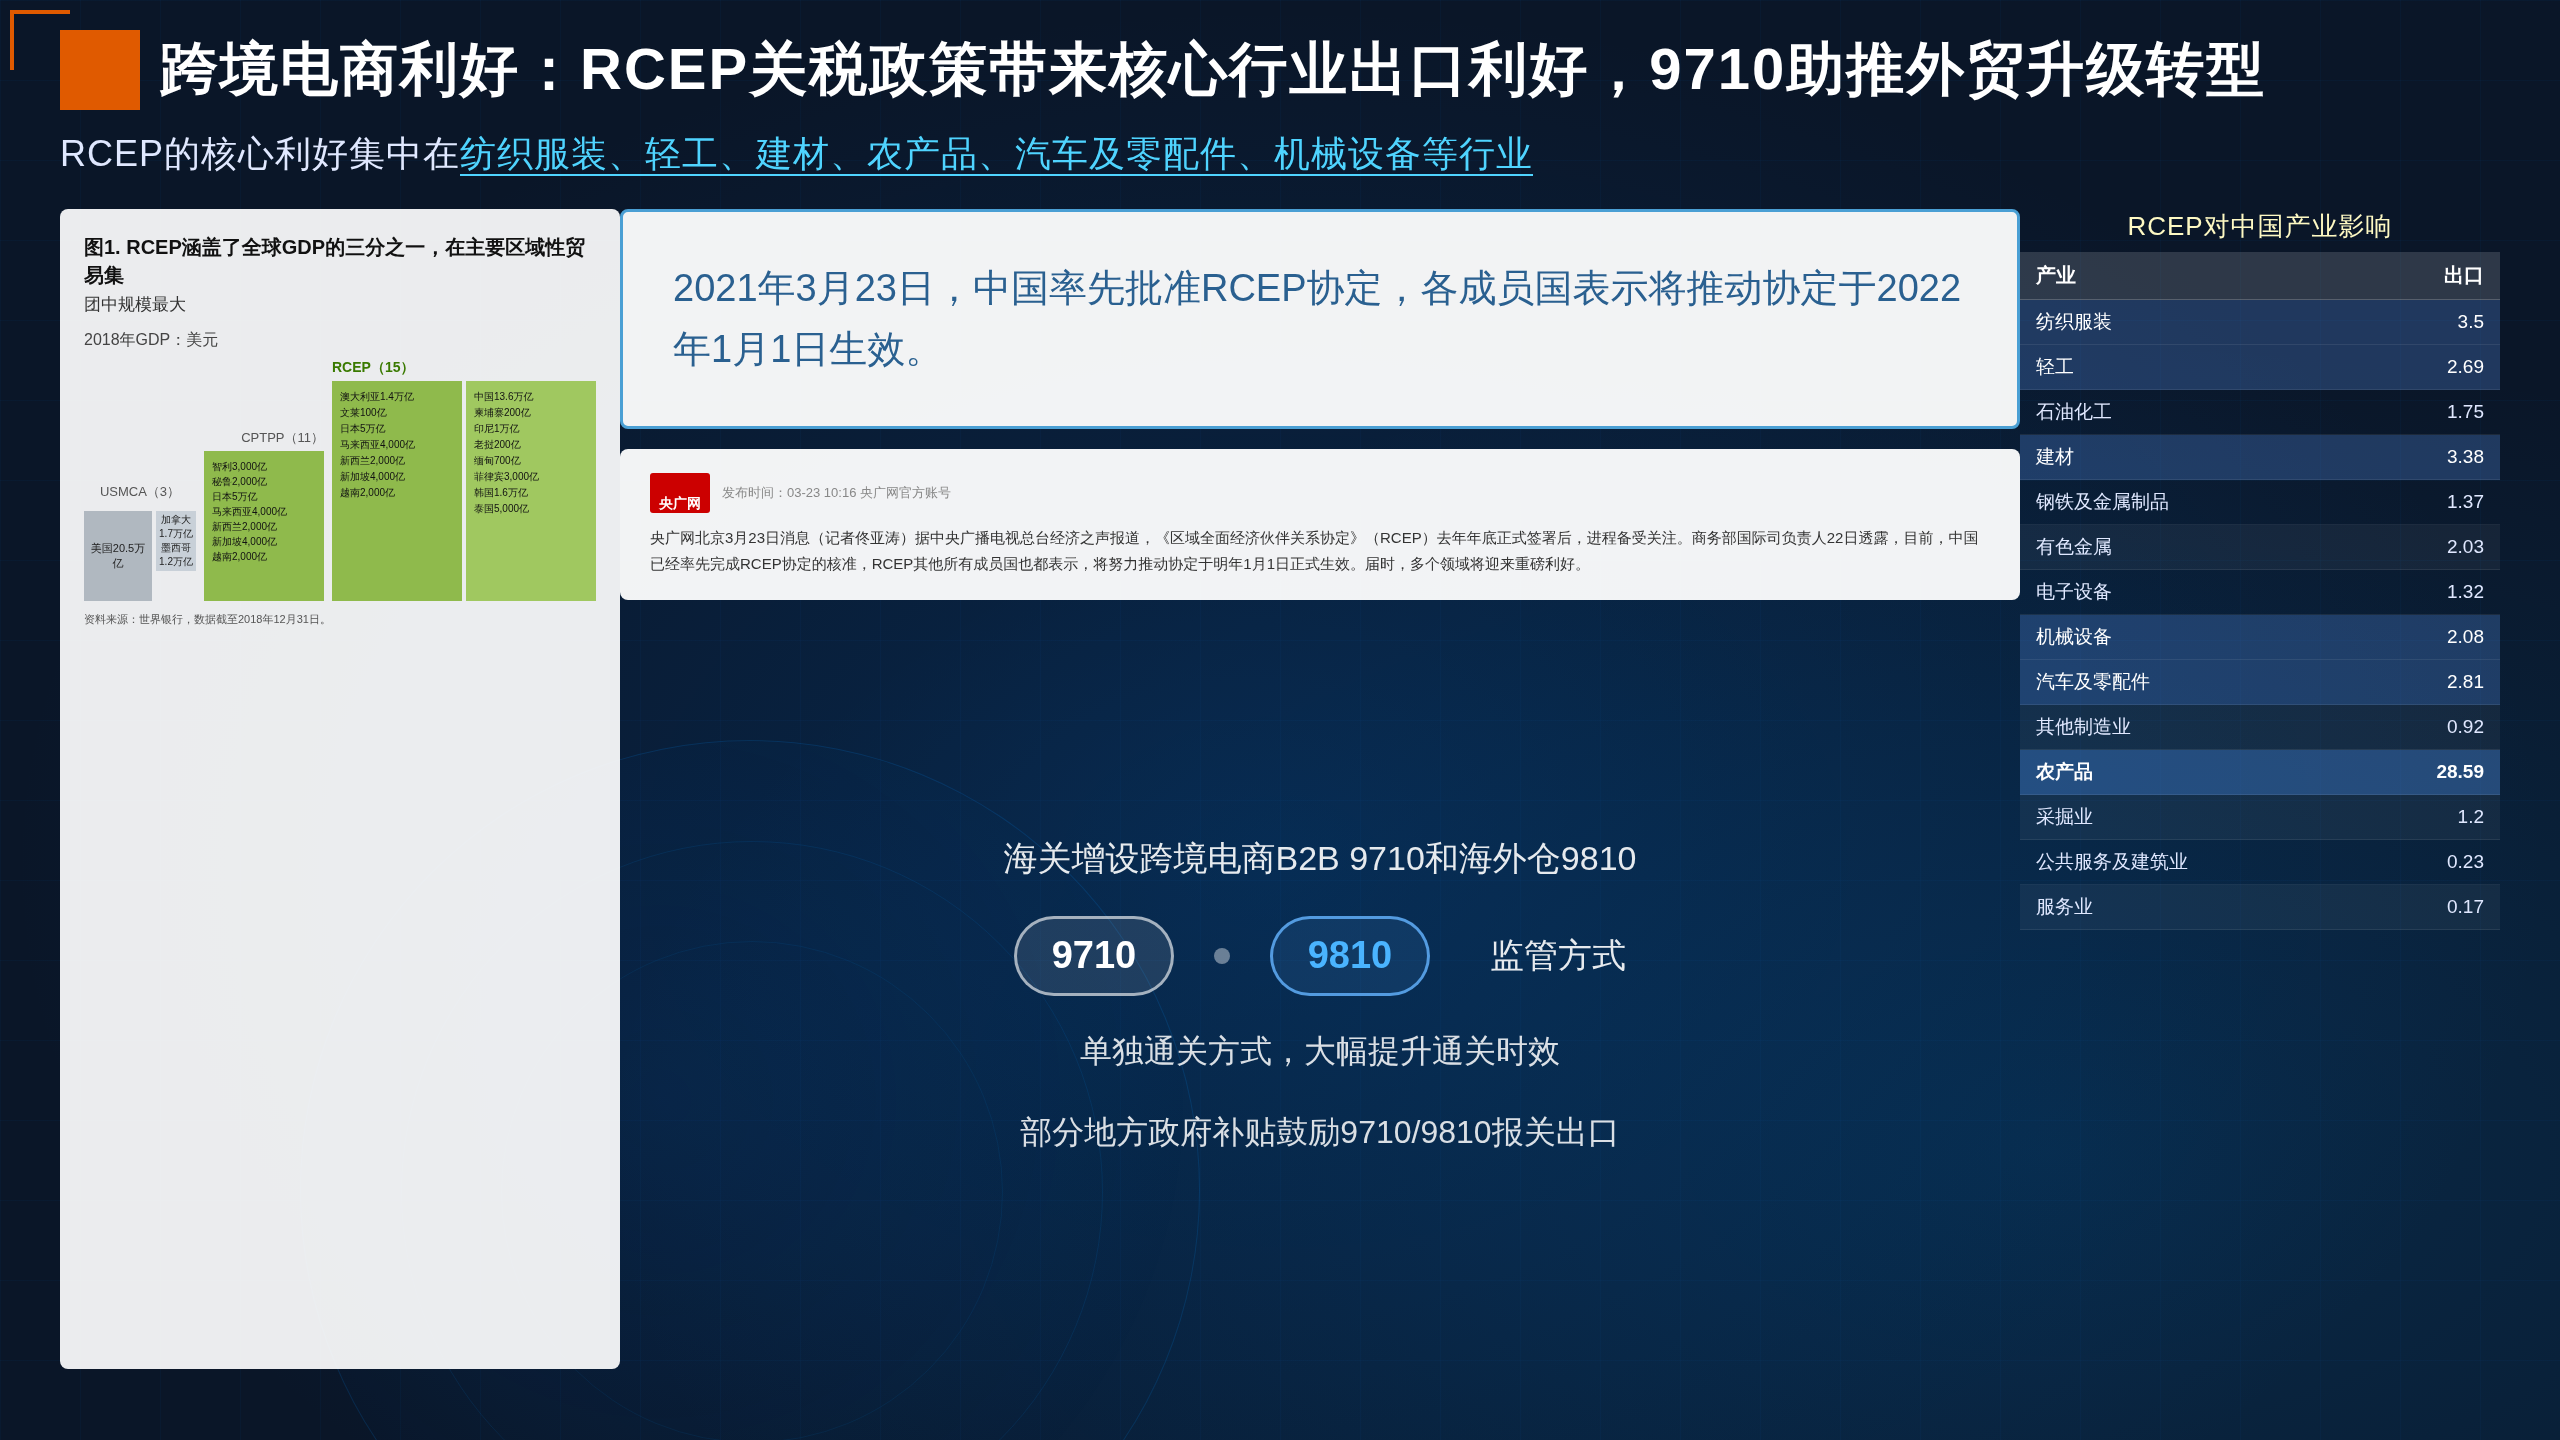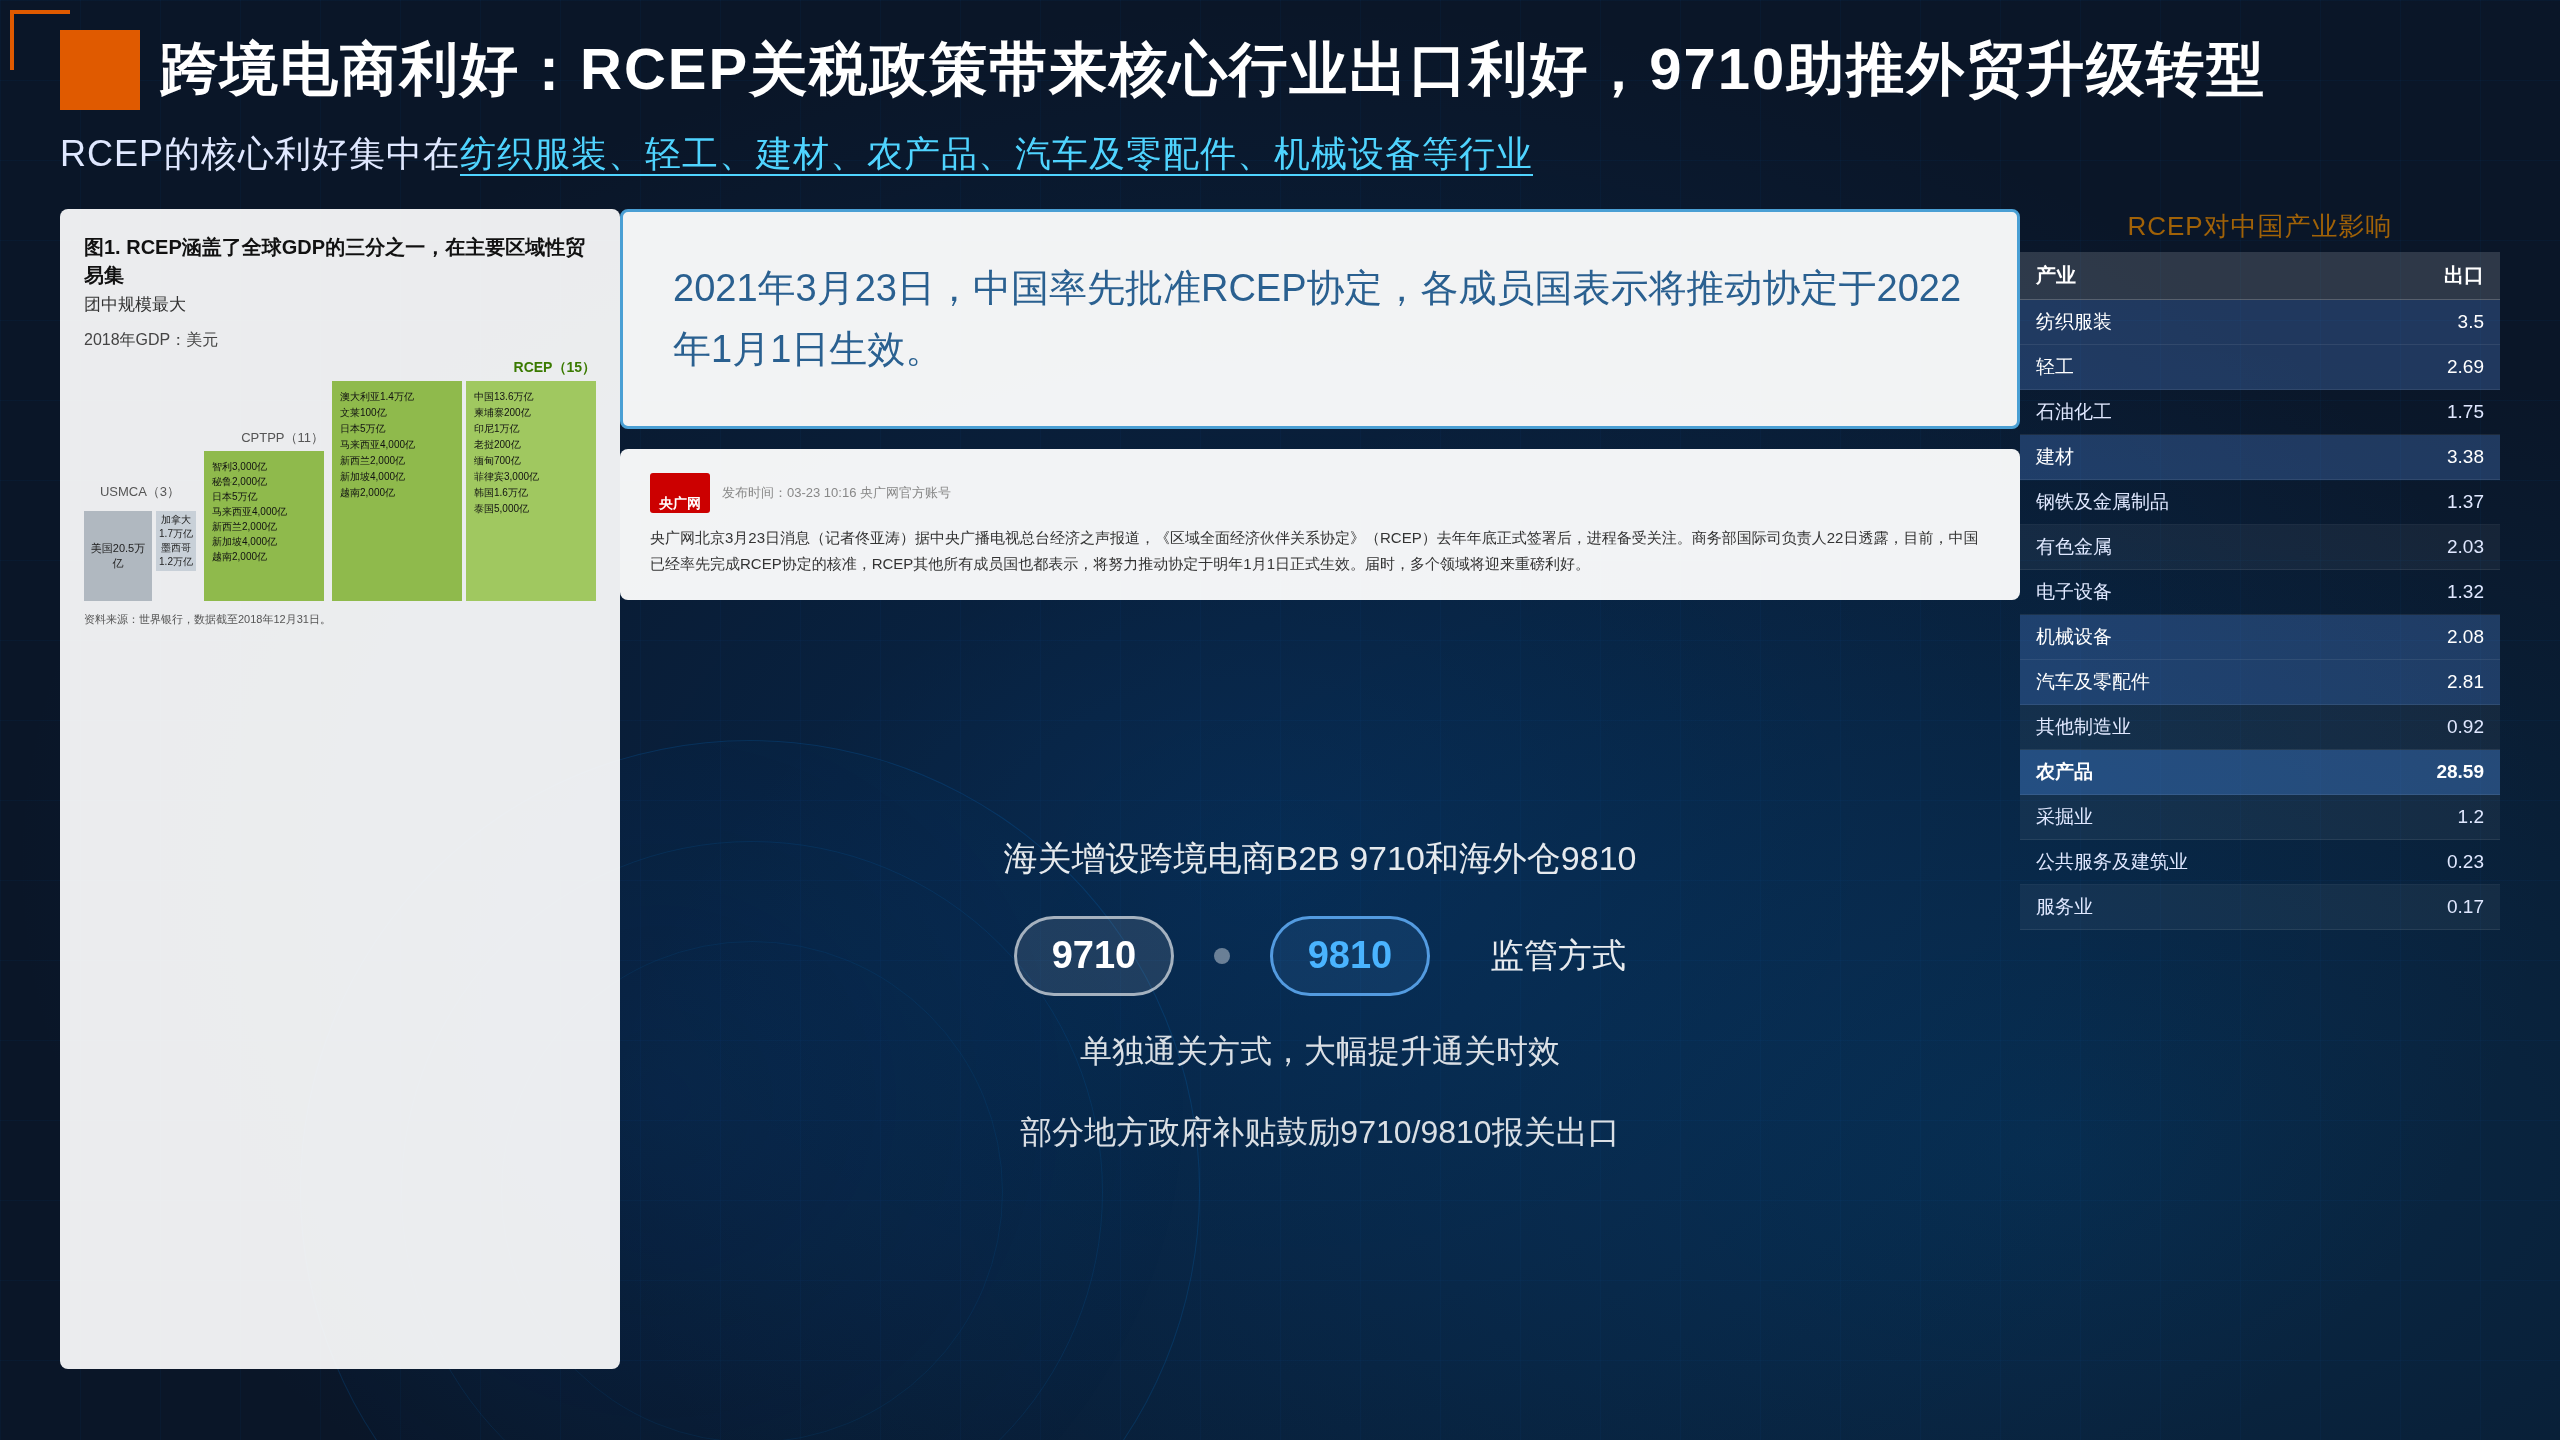--- a/index.html
+++ b/index.html
@@ -224,21 +224,21 @@
 
     
     .block-rcep {
       flex: 1;
     }
 
     .rcep-label {
       font-size: 14px;
       font-weight: 700;
       color: #3a7a00;
-      text-align: right;
+      text-align: left;
       margin-bottom: 4px;
     }
 
     .rcep-inner {
       display: flex;
       gap: 4px;
       height: 220px;
     }
 
     .rcep-col1 {
@@ -384,21 +384,21 @@
     }
 
     
     .right-panel {
       width: 480px;
       flex-shrink: 0;
     }
 
     .table-title {
       font-size: 26px;
-      color: #a16207;
+      color: #fef9c3;
       text-align: center;
       margin-bottom: 8px;
       letter-spacing: 1px;
     }
 
     .rcep-table {
       width: 100%;
       border-collapse: collapse;
     }
 

